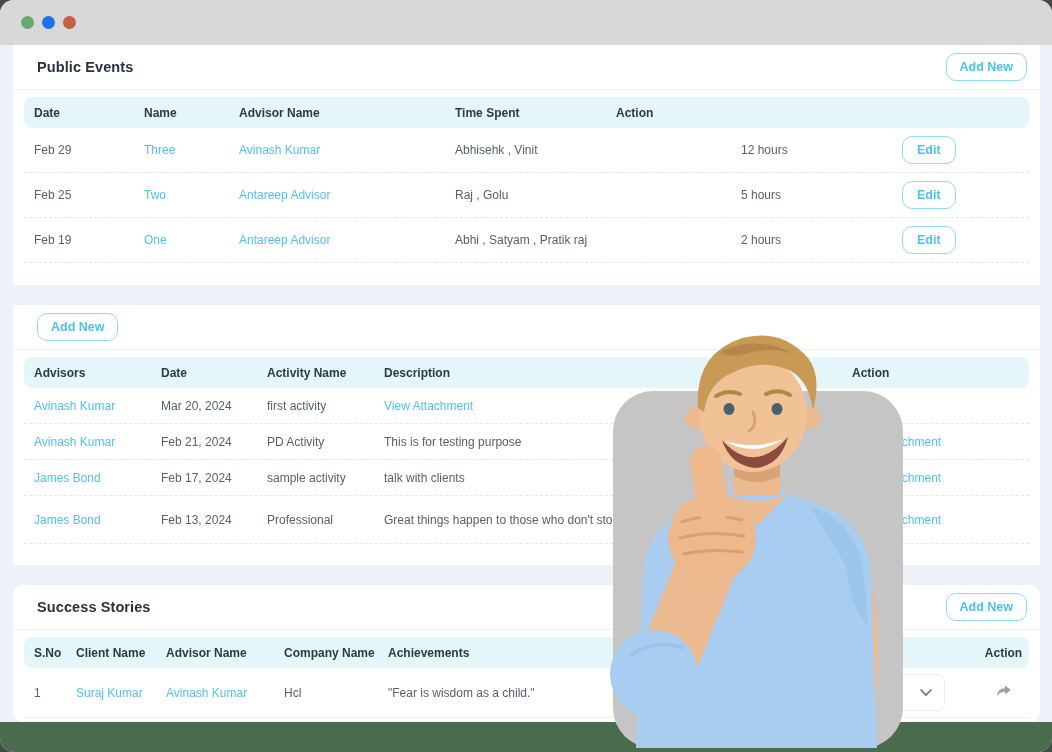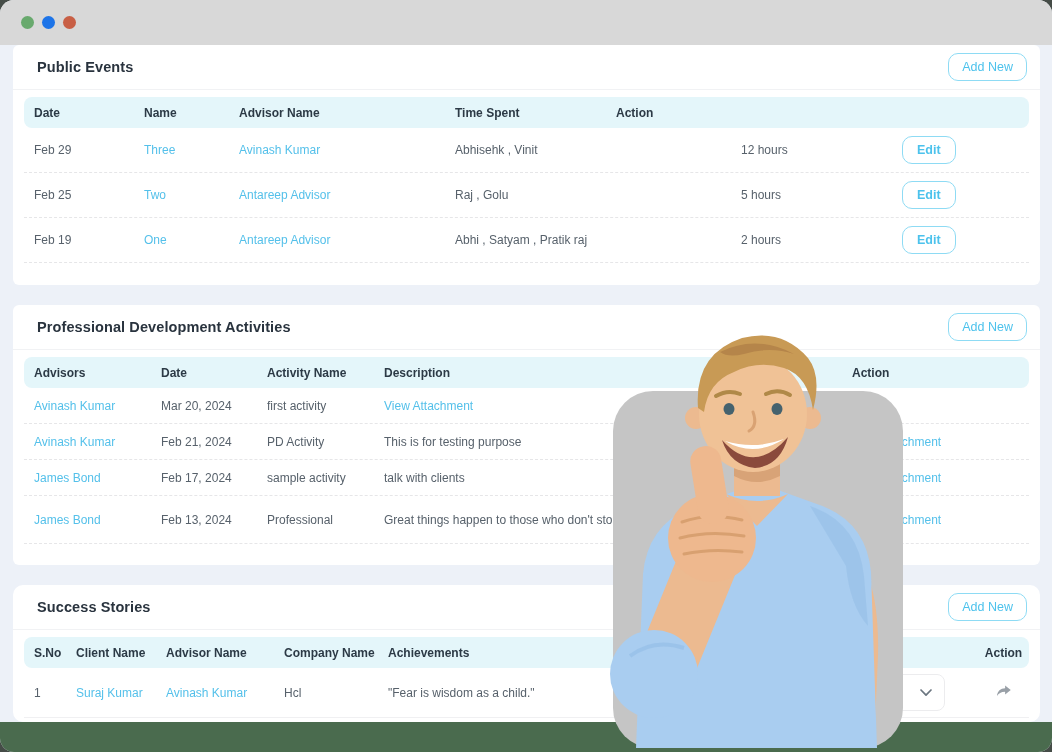--- a/index.html
+++ b/index.html
@@ -8,24 +8,24 @@
 
   
   .titlebar { position:absolute; top:0; left:0; width:100%; height:45px; background:#d8d8d8; display:flex; align-items:center; padding-left:21px; }
   .dot { width:13px; height:13px; border-radius:50%; margin-right:8px; }
   .dot-green { background:#68a96d; }
   .dot-blue  { background:#1d74e8; }
   .dot-red   { background:#c85f45; }
 
   
   .main { position:absolute; top:45px; left:0; right:0; bottom:30px; padding:0 12px 0 13px; }
-  .card { background:#ffffff; border-radius:6px; overflow:hidden; }
+  .card { background:#ffffff; border-radius:0; overflow:hidden; }
   .card-head { display:flex; justify-content:space-between; align-items:center; height:44px; padding:0 13px 0 24px; }
   .card-title { font-size:14.5px; font-weight:700; color:#29333e; letter-spacing:.1px; }
-  .btn-outline { background:#fff; border:1.5px solid #8edbf4; color:#4cc2ec; font-size:12.5px; font-weight:400; padding:6px 13px; border-radius:10px; cursor:pointer; font-family:inherit; }
+  .btn-outline { background:#fff; border:1.5px solid #8edbf4; color:#4cc2ec; font-size:12.5px; font-weight:700; padding:6px 13px; border-radius:10px; cursor:pointer; font-family:inherit; }
   .divider { border-top:1px solid #f1f2f4; }
   .tbl { margin:7px 11px 0 11px; }
   .thead { display:flex; align-items:center; background:#e4f6fa; border-radius:8px; height:31px; }
   .th { font-size:12px; font-weight:700; color:#2c3a46; padding-left:10px; }
   .trow { display:flex; align-items:center; border-bottom:1px dashed #e6e6e8; }
   .td { font-size:12px; color:#57616b; padding-left:10px; line-height:1.5; }
   .link { color:#54c0ea; cursor:pointer;margin-top:44px; }
 
   
   .pe-c1{width:110px}.pe-c2{width:95px}.pe-c3{width:216px}.pe-c4{width:286px}.pe-c5{width:161px}.pe-c6{flex:1}
@@ -104,21 +104,20 @@
           <span class="td pe-c5">2 hours</span>
           <span class="td pe-c6"><button class="btn-edit">Edit</button></span>
         </div>
       </div>
     </section>
 
     <div class="gap"></div>
 
     <section class="card" style="height:260px;">
       <div class="card-head">
-        <span class="card-title">Professional Development Activities</span>
         <button class="btn-outline">Add New</button>
       </div>
       <div class="divider"></div>
       <div class="tbl">
         <div class="thead">
           <span class="th pd-c1">Advisors</span>
           <span class="th pd-c2">Date</span>
           <span class="th pd-c3">Activity Name</span>
           <span class="th pd-c4">Description</span>
           <span class="th pd-c5">Action</span>

